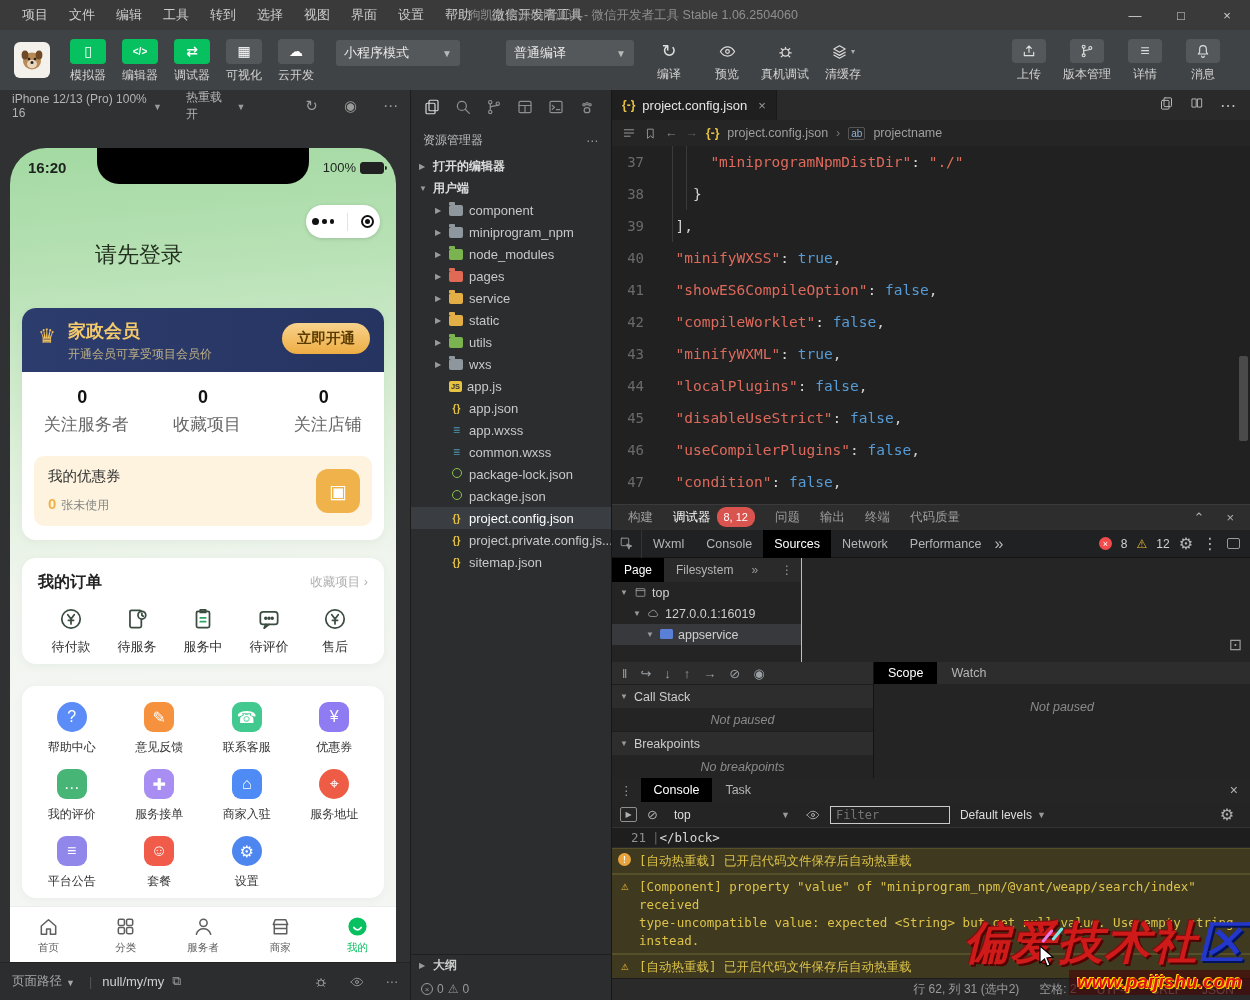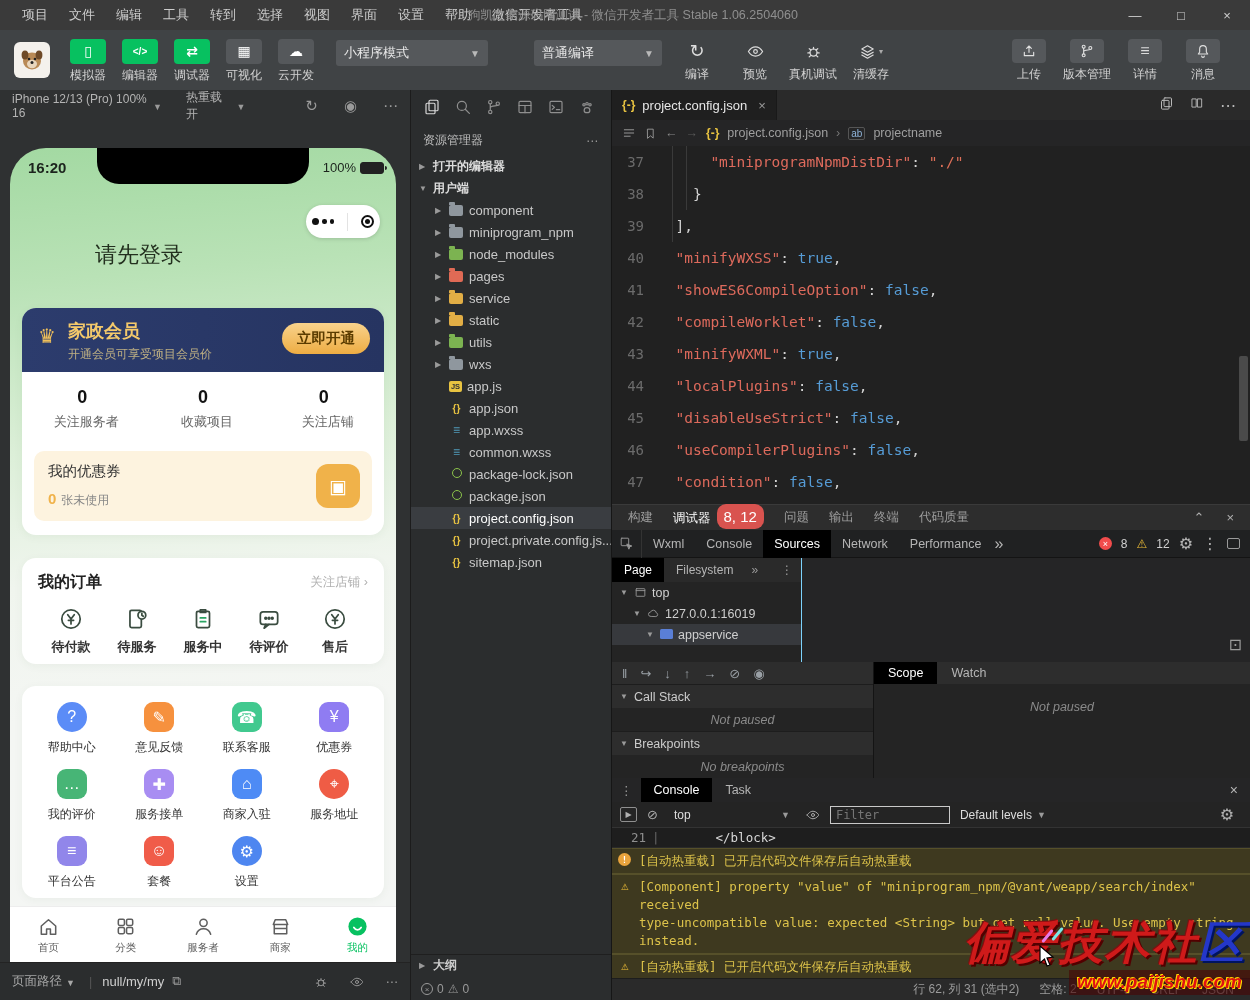--- a/index.html
+++ b/index.html
@@ -24,21 +24,21 @@
     display:flex; align-items:center; justify-content:center; }
   .icon-btn { width:52px; display:flex; flex-direction:column; align-items:center; gap:3px; margin-top:2px; }
   .icon-box { width:36px; height:25px; border-radius:4px; display:flex; align-items:center; justify-content:center;
     font-size:13px; color:#fff; font-weight:bold; }
   .icon-box.on { background:#07c160; }
   .icon-box.off { background:#55585b; font-weight:normal; }
   .tb-label { font-size:12px; color:#d2d2d2; white-space:nowrap; }
   .select { height:26px; background:#55585b; border-radius:3px; color:#e9e9e9; font-size:13px;
     display:flex; align-items:center; padding:0 8px; margin-top:-14px; }
   .select .caret { margin-left:auto; color:#b9b9b9; font-size:10px; padding-left:8px; }
-  #mode-select { width:152px; margin-left:14px; }
+  #mode-select { width:124px; margin-left:14px; }
   #compile-select { width:128px; margin-left:46px; }
   .tool-act { width:58px; display:flex; flex-direction:column; align-items:center; gap:3px; color:#d8d8d8; margin-top:2px; }
   .tool-act .glyph { height:24px; display:flex; align-items:center; justify-content:center; font-size:17px; color:#dcdcdc; }
   .right-acts { margin-left:auto; display:flex; padding-right:18px; }
   .right-acts .tool-act .glyph { background:#55585b; width:34px; border-radius:4px; }
 
   
   #simulator { position:absolute; left:0; top:90px; width:410px; height:910px; background:#2f3132; }
   #devicebar { height:32px; display:flex; align-items:center; color:#b4b4b4; font-size:12px; padding:0 12px; }
   #devicebar .caret { font-size:9px; margin:2px 0 0 4px; color:#9a9a9a; }
@@ -65,34 +65,34 @@
   #member { background:linear-gradient(90deg,#2c3c6d,#263461); height:64px; position:relative; color:#f4c96b; }
   #member .crown { position:absolute; left:16px; top:16px; font-size:20px; color:#f0c05a; }
   #member .m-title { position:absolute; left:46px; top:11px; font-size:18px; font-weight:bold; }
   #member .m-sub { position:absolute; left:46px; top:38px; font-size:12px; color:#bfb083; font-weight:normal; }
   #member .m-btn { position:absolute; right:14px; top:15px; height:31px; padding:0 15px; border-radius:16px;
     background:linear-gradient(180deg,#f8d28c,#eead43); color:#5b3c00; font-weight:bold; font-size:14.5px;
     display:flex; align-items:center; }
   #stats-row { display:flex; padding:15px 0 10px; }
   .stat { flex:1; text-align:center; }
   .stat .v { font-size:18px; font-weight:bold; color:#111; }
-  .stat .l { font-size:13px; color:#666; margin-top:5px;margin-left:8px; }
+  .stat .l { font-size:17px; color:#666; margin-top:5px;margin-left:8px; }
   #subcards { display:flex; gap:12px; padding:10px 12px 14px; }
   .subcard { flex:1; height:70px; border-radius:10px; position:relative; padding:11px 0 0 14px; }
   .subcard .t { font-size:14.5px; color:#333; }
   .subcard .row2 { margin-top:9px; font-size:12px; color:#888; }
   .subcard .row2 b { font-size:15px; margin-right:5px; font-weight:bold; }
   .subcard .sicon { position:absolute; right:12px; top:13px; width:44px; height:44px; border-radius:12px;
     display:flex; align-items:center; justify-content:center; color:#fff; font-size:19px; }
   #orders-card { top:410px; height:106px; padding:14px 16px 0; }
   #orders-head { display:flex; align-items:center; }
   #orders-title { font-size:16px; font-weight:bold; color:#222; }
   #orders-all { margin-left:auto; font-size:12.5px; color:#b0b0b0; }
   #orders-row { display:flex; margin-top:13px; }
-  .order-it { flex:1; display:flex; flex-direction:column; align-items:center; gap:6px; color:#333; font-size:13px;font-weight:bold; }
+  .order-it { flex:1; display:flex; flex-direction:column; align-items:center; gap:6px; color:#333; font-size:13px; }
   .order-it .oic { color:#3a4c40; }
   #grid-card { top:538px; height:212px; padding:16px 6px 0; }
   #grid { display:flex; flex-wrap:wrap; }
   .grid-it { width:25%; display:flex; flex-direction:column; align-items:center; gap:7px; margin-bottom:13px; }
   .grid-ic { width:30px; height:30px; border-radius:9px; color:#fff; font-size:16px; display:flex; align-items:center; justify-content:center; }
   .grid-lb { font-size:12px; color:#333; }
   #tabbar { position:absolute; left:0; bottom:0; width:100%; height:56px; background:#fff; border-top:1px solid #ededed;
     display:flex; }
   .tab-it { flex:1; display:flex; flex-direction:column; align-items:center; justify-content:center; gap:3px;
     font-size:10.5px; color:#5f5f5f; }
@@ -140,21 +140,21 @@
   .cl .gut { width:46px; text-align:right; color:#6b6b6b; padding-right:14px; flex:none; font-size:14px; }
   .cl pre { font-family:"DejaVu Sans Mono","Liberation Mono",monospace; white-space:pre; font-size:14.5px; }
   .tk-key { color:#de6a5c; } .tk-str { color:#dd6f58; } .tk-bool { color:#569cd6; } .tk-plain { color:#d4d4d4; }
   #code-scroll { position:absolute; right:2px; top:210px; width:9px; height:85px; background:#4a4a4a; border-radius:2px; }
   .guide { position:absolute; width:1px; background:#3a3a3a; }
 
   
   #dbg-header { height:26px; background:#2d2d2d; border-top:1px solid #3a3a3a; display:flex; align-items:center;
     gap:20px; padding:0 16px; color:#9d9d9d; font-size:12.5px; }
   #dbg-header .dt.active { color:#fff; }
-  .badge-pill { background:#d9534f; color:#fff; font-size:15px; border-radius:9px; padding:4px 7px; margin-left:6px; }
+  .badge-pill { background:#d9534f; color:#fff; font-size:11px; border-radius:9px; padding:4px 7px; margin-left:6px; }
   #dbg-header .hdr-right { margin-left:auto; display:flex; gap:22px; color:#b0b0b0; font-size:13px; }
   #devtools-tabs { height:28px; background:#202122; display:flex; align-items:center; border-bottom:1px solid #141414; }
   #inspect-box { width:30px; height:28px; display:flex; align-items:center; justify-content:center; color:#9a9a9a;
     border-right:1px solid #333; }
   .dtt { padding:0 11px; line-height:28px; color:#b5b5b5; font-size:12.5px; }
   .dtt.active { background:#000; color:#fff; }
   #devtools-tabs .more { color:#b5b5b5; margin-left:2px; }
   #devtools-right { margin-left:auto; display:flex; align-items:center; gap:9px; padding-right:10px; color:#b5b5b5; }
   .err-dot { width:13px; height:13px; background:#f14c4c; border-radius:50%; color:#fff; font-size:9px;
     display:flex; align-items:center; justify-content:center; }
@@ -200,21 +200,21 @@
   #ctx-select .caret { margin-left:auto; font-size:9px; color:#9a9a9a; }
   #filter-input { width:120px; height:18px; background:#242424; border:1px solid #c9c9c9; color:#ddd;
     font-size:12px; padding:0 5px; outline:none; }
   #levels { font-size:12px; color:#ddd; display:flex; align-items:center; gap:5px; }
   #console-bar .gear { margin-left:auto; padding-right:8px; }
   #console-msgs { background:#1e1e1e; }
   .msg-src { height:20px; display:flex; align-items:center; border-bottom:1px solid #2a2a2a;
     font-size:12.5px; color:#d8d8d8; }
   .msg-src .ln { width:34px; text-align:right; color:#8f8f8f; }
   .msg-src .pipe { color:#666; margin-left:6px; }
-  .msg-src .code { margin-left:56px; }
+  .msg-src .code { }
   .msg-warn { background:#3e391f; border-top:1px solid #56502a; border-bottom:1px solid #56502a;
     color:#ddc34a; font-size:12.5px; padding:3px 8px 3px 6px; display:flex; gap:7px; }
   .msg-warn .wic { flex:none; width:14px; text-align:center; }
   .info-dot { width:13px; height:13px; border-radius:50%; background:#e8a33d; color:#fff; font-size:9px; font-weight:bold;
     display:flex; align-items:center; justify-content:center; margin-top:1px; }
   .msg-warn .body div { line-height:18px; }
   #prompt-row { height:20px; display:flex; align-items:center; color:#5c9ce6; font-weight:bold;
     font-size:12px; padding-left:10px; background:#1e1e1e; }
   #ed-status { position:absolute; left:0; bottom:0; width:100%; height:22px; background:#2a2a2a; border-top:1px solid #1d1d1d;
     display:flex; align-items:center; justify-content:flex-end; gap:20px; padding-right:16px; color:#9c9c9c; font-size:12px; }
@@ -425,21 +425,21 @@
           <div class="t">我的优惠券</div>
           <div class="row2"><b id="coupon-count" style="color: rgb(240, 178, 74);">0</b><span>张未使用</span></div>
           <div class="sicon" id="coupon-icon" style="background: rgb(240, 178, 74);">▣</div>
         </div>
       </div>
     </div>
 
     <div class="ph-card" id="orders-card">
       <div id="orders-head">
         <span id="orders-title">我的订单</span>
-        <span id="orders-all">关注店铺 ›</span>
+        <span id="orders-all">收藏项目 ›</span>
       </div>
       <div id="orders-row">
           <div class="order-it">
             <div class="oic">
               <svg width="26" height="26" viewBox="0 0 24 24" fill="none" stroke="#3a4c40" stroke-width="1.6" stroke-linecap="round" stroke-linejoin="round">
                 <circle cx="12" cy="12" r="8.5"></circle>
                 <path d="M9 8l3 4 3-4M12 12v4.5M9.6 13.2h4.8"></path>
               </svg>
             </div>
             <span>待付款</span>

